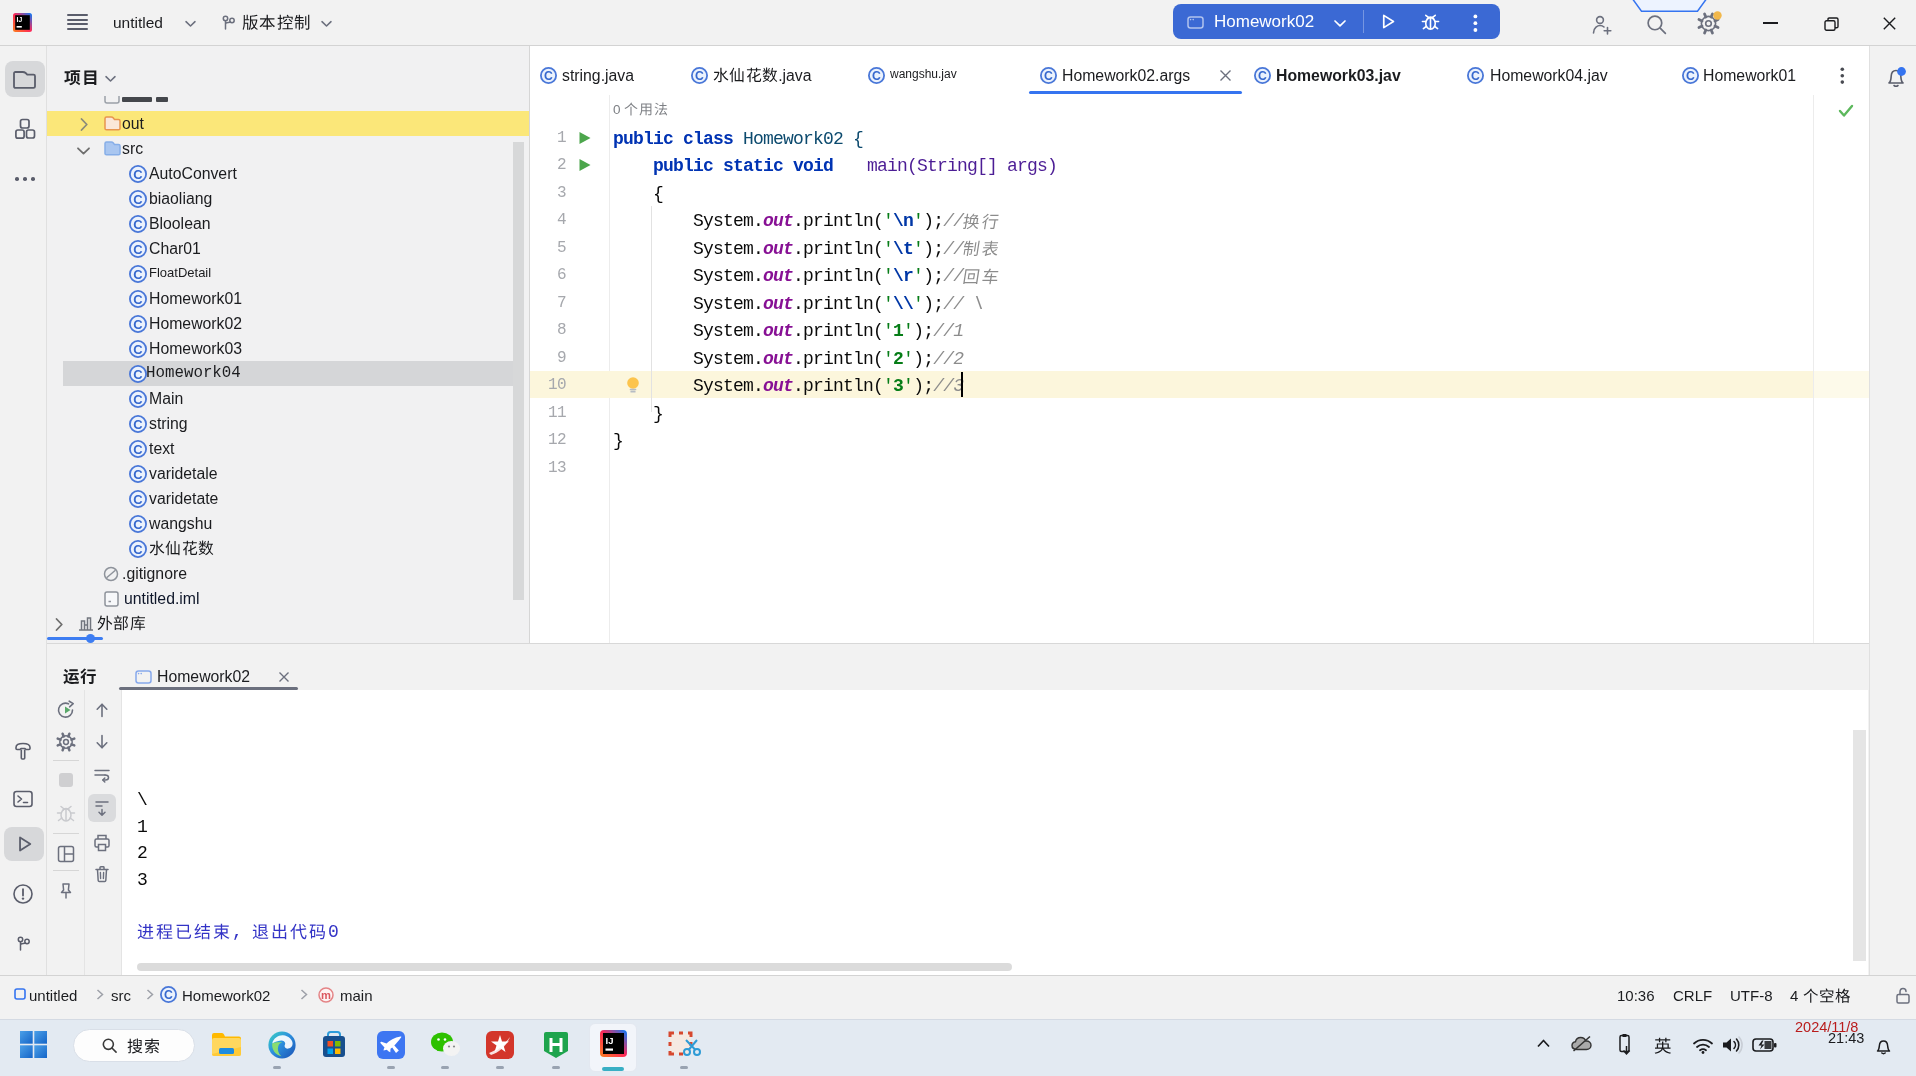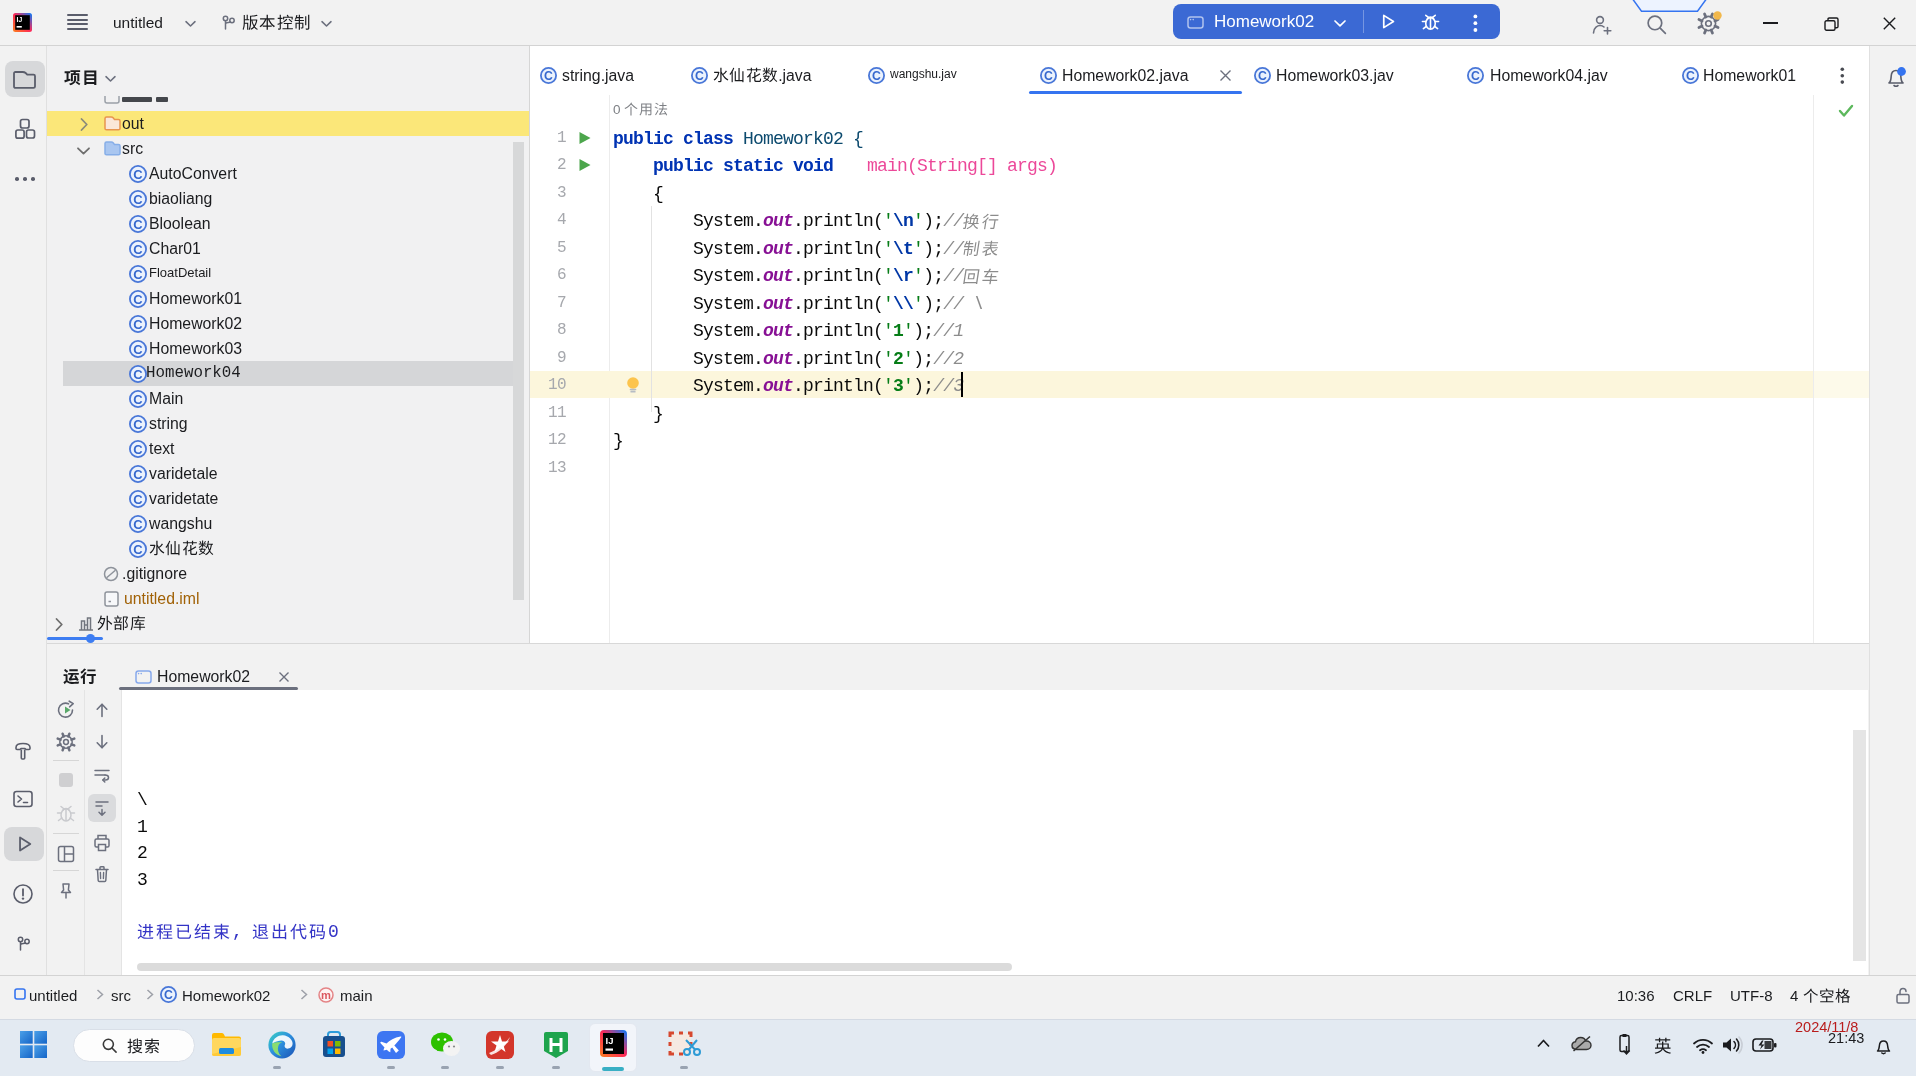--- a/index.html
+++ b/index.html
@@ -454,21 +454,21 @@
     </svg></div>
 <svg style="position:absolute;left:103px;top:566px;" width="16" height="16" viewBox="0 0 16 16">
     <circle cx="8" cy="8" r="6.5" fill="none" stroke="#8E939B" stroke-width="1.5"></circle>
     <path d="M3.6,11.8 L12.4,4.2" stroke="#8E939B" stroke-width="1.5"></path>
   </svg>
 <div style="position:absolute;left:122px;top:566px;font-family:var(--sans);font-size:15.8px;color:#1b1c1f;font-weight:400;white-space:pre;line-height:1;">.gitignore</div>
 <svg style="position:absolute;left:104px;top:591px;" width="15" height="16" viewBox="0 0 15 16">
     <rect x="1" y="1" width="13" height="14" rx="2" fill="#F7F8FA" stroke="#8E939B" stroke-width="1.5"></rect>
     <path d="M4.5,10.5 L7,10.5" stroke="#8E939B" stroke-width="1.5"></path>
   </svg>
-<div style="position:absolute;left:124px;top:591px;font-family:var(--sans);font-size:15.8px;color:#a16207;font-weight:400;white-space:pre;line-height:1;">untitled.iml</div>
+<div style="position:absolute;left:124px;top:591px;font-family:var(--sans);font-size:15.8px;color:#0f172a;font-weight:400;white-space:pre;line-height:1;">untitled.iml</div>
 <svg style="position:absolute;left:53px;top:618px;" width="11" height="13" viewBox="0 0 11 13">
     <path d="M3.52,1 L8.8,6.5 L3.52,12" fill="none" stroke="#6E6E6E" stroke-width="1.8" stroke-linecap="round" stroke-linejoin="round"></path>
   </svg>
 <svg style="position:absolute;left:78px;top:616px;" width="16" height="15" viewBox="0 0 16 15">
     <path d="M1,14 L15,14 M3.5,14 L3.5,5 L6.5,5 L6.5,14 M6.5,9 L9.5,9 L9.5,14 M9.5,14 L9.5,2 L12.5,2 L12.5,14" fill="none" stroke="#71757E" stroke-width="1.5"></path>
   </svg>
 <div style="position:absolute;left:97px;top:615px;"><svg class="g" style="width:15.8px;height:15.8px;vertical-align:-2.1px;margin-right:0.6px;color:#1b1c1f;">
       <use href="#r5916"></use>
     </svg><svg class="g" style="width:15.8px;height:15.8px;vertical-align:-2.1px;margin-right:0.6px;color:#1b1c1f;">
       <use href="#r90e8"></use>
@@ -500,26 +500,26 @@
     </svg><span>.java</span></div>
 <svg style="position:absolute;left:868px;top:67px;" width="17" height="17" viewBox="0 0 17 17">
     <circle cx="8.5" cy="8.5" r="7.6" fill="#EBF2FD" stroke="#4977D8" stroke-width="1.8"></circle>
 <text x="8.5" y="12.92" text-anchor="middle" font-family="Liberation Sans" font-size="12.24px" font-weight="bold" fill="#3668CE">C</text>
   </svg>
 <div style="position:absolute;left:890px;top:68px;font-family:var(--sans);font-size:12px;color:#1b1c1f;font-weight:400;white-space:pre;line-height:1;">wangshu.jav</div>
 <svg style="position:absolute;left:1040px;top:67px;" width="17" height="17" viewBox="0 0 17 17">
     <circle cx="8.5" cy="8.5" r="7.6" fill="#EBF2FD" stroke="#4977D8" stroke-width="1.8"></circle>
 <text x="8.5" y="12.92" text-anchor="middle" font-family="Liberation Sans" font-size="12.24px" font-weight="bold" fill="#3668CE">C</text>
   </svg>
-<div style="position:absolute;left:1062px;top:68px;font-family:var(--sans);font-size:15.8px;color:#1b1c1f;font-weight:400;white-space:pre;line-height:1;">Homework02.java</div>
+<div style="position:absolute;left:1062px;top:68px;font-family:var(--sans);font-size:15.8px;color:#1b1c1f;font-weight:400;white-space:pre;line-height:1;">Homework02.args</div>
 <svg style="position:absolute;left:1254px;top:67px;" width="17" height="17" viewBox="0 0 17 17">
     <circle cx="8.5" cy="8.5" r="7.6" fill="#EBF2FD" stroke="#4977D8" stroke-width="1.8"></circle>
 <text x="8.5" y="12.92" text-anchor="middle" font-family="Liberation Sans" font-size="12.24px" font-weight="bold" fill="#3668CE">C</text>
   </svg>
-<div style="position:absolute;left:1276px;top:68px;font-family:var(--sans);font-size:15.8px;color:#1b1c1f;font-weight:400;white-space:pre;line-height:1;">Homework03.jav</div>
+<div style="position:absolute;left:1276px;top:68px;font-family:var(--sans);font-size:15.8px;color:#1b1c1f;font-weight:700;white-space:pre;line-height:1;">Homework03.jav</div>
 <svg style="position:absolute;left:1467px;top:67px;" width="17" height="17" viewBox="0 0 17 17">
     <circle cx="8.5" cy="8.5" r="7.6" fill="#EBF2FD" stroke="#4977D8" stroke-width="1.8"></circle>
 <text x="8.5" y="12.92" text-anchor="middle" font-family="Liberation Sans" font-size="12.24px" font-weight="bold" fill="#3668CE">C</text>
   </svg>
 <div style="position:absolute;left:1490px;top:68px;font-family:var(--sans);font-size:15.8px;color:#1b1c1f;font-weight:400;white-space:pre;line-height:1;">Homework04.jav</div>
 <svg style="position:absolute;left:1682px;top:67px;" width="17" height="17" viewBox="0 0 17 17">
     <circle cx="8.5" cy="8.5" r="7.6" fill="#EBF2FD" stroke="#4977D8" stroke-width="1.8"></circle>
 <text x="8.5" y="12.92" text-anchor="middle" font-family="Liberation Sans" font-size="12.24px" font-weight="bold" fill="#3668CE">C</text>
   </svg>
 <div style="position:absolute;left:1703px;top:68px;font-family:var(--sans);font-size:15.8px;color:#1b1c1f;font-weight:400;white-space:pre;line-height:1;">Homework01</div>
@@ -569,21 +569,21 @@
     <path d="M1.5,1 L12.5,7 L1.5,13 Z" fill="#4CA64C"></path>
   </svg>
 <svg style="position:absolute;left:578px;top:158.25px;" width="14" height="14" viewBox="0 0 14 14">
     <path d="M1.5,1 L12.5,7 L1.5,13 Z" fill="#4CA64C"></path>
   </svg>
 <svg style="position:absolute;left:625px;top:376.25px;" width="16" height="17" viewBox="0 0 16 17">
     <circle cx="8" cy="7" r="5.8" fill="#FCC44D"></circle>
 <path d="M5.5,13.5 L10.5,13.5 M6.2,15.7 L9.8,15.7" stroke="#B6BCC4" stroke-width="1.7" stroke-linecap="round"></path>
   </svg>
 <div style="position:absolute;left:613px;top:128.9px;font-family:var(--mono);font-size:18px;letter-spacing:-0.8px;line-height:1.15;white-space:pre;"><span style="color:#0033B3;font-weight:bold;">public class </span><span style="color:#0c4a6e;">Homework02 {</span></div>
-<div style="position:absolute;left:613px;top:156.4px;font-family:var(--mono);font-size:18px;letter-spacing:-0.8px;line-height:1.15;white-space:pre;"><span style="color:#0a0a0a;">    </span><span style="color:#0033B3;font-weight:bold;">public static void </span><span style="color:#ec4899;padding-left:24px;">main(String[] args)</span></div>
+<div style="position:absolute;left:613px;top:156.4px;font-family:var(--mono);font-size:18px;letter-spacing:-0.8px;line-height:1.15;white-space:pre;"><span style="color:#0a0a0a;">    </span><span style="color:#0033B3;font-weight:bold;">public static void </span><span style="color:#4c1d95;padding-left:24px;">main(String[] args)</span></div>
 <div style="position:absolute;left:613px;top:183.9px;font-family:var(--mono);font-size:18px;letter-spacing:-0.8px;line-height:1.15;white-space:pre;"><span style="color:#0a0a0a;">    {</span></div>
 <div style="position:absolute;left:613px;top:211.4px;font-family:var(--mono);font-size:18px;letter-spacing:-0.8px;line-height:1.15;white-space:pre;"><span style="color:#0a0a0a;">        System.</span><span style="color:#871094;font-weight:bold;font-style:italic;">out</span><span style="color:#0a0a0a;">.println(</span><span style="color:#067D17;">'</span><span style="color:#0037A6;font-weight:bold;">\n</span><span style="color:#067D17;">'</span><span style="color:#0a0a0a;">);</span><span style="color:#8C8C8C;font-style:italic;">//</span><span style="color:#8C8C8C;font-style:italic;"><svg class="g" style="width:16.8px;height:16.8px;vertical-align:-3.2px;margin-right:2.2px;transform:skewX(-9deg);">
         <use href="#r6362"></use>
       </svg><svg class="g" style="width:16.8px;height:16.8px;vertical-align:-3.2px;margin-right:2.2px;transform:skewX(-9deg);">
         <use href="#r884c"></use>
       </svg></span></div>
 <div style="position:absolute;left:613px;top:238.9px;font-family:var(--mono);font-size:18px;letter-spacing:-0.8px;line-height:1.15;white-space:pre;"><span style="color:#0a0a0a;">        System.</span><span style="color:#871094;font-weight:bold;font-style:italic;">out</span><span style="color:#0a0a0a;">.println(</span><span style="color:#067D17;">'</span><span style="color:#0037A6;font-weight:bold;">\t</span><span style="color:#067D17;">'</span><span style="color:#0a0a0a;">);</span><span style="color:#8C8C8C;font-style:italic;">//</span><span style="color:#8C8C8C;font-style:italic;"><svg class="g" style="width:16.8px;height:16.8px;vertical-align:-3.2px;margin-right:2.2px;transform:skewX(-9deg);">
         <use href="#r5236"></use>
       </svg><svg class="g" style="width:16.8px;height:16.8px;vertical-align:-3.2px;margin-right:2.2px;transform:skewX(-9deg);">
         <use href="#r8868"></use>

